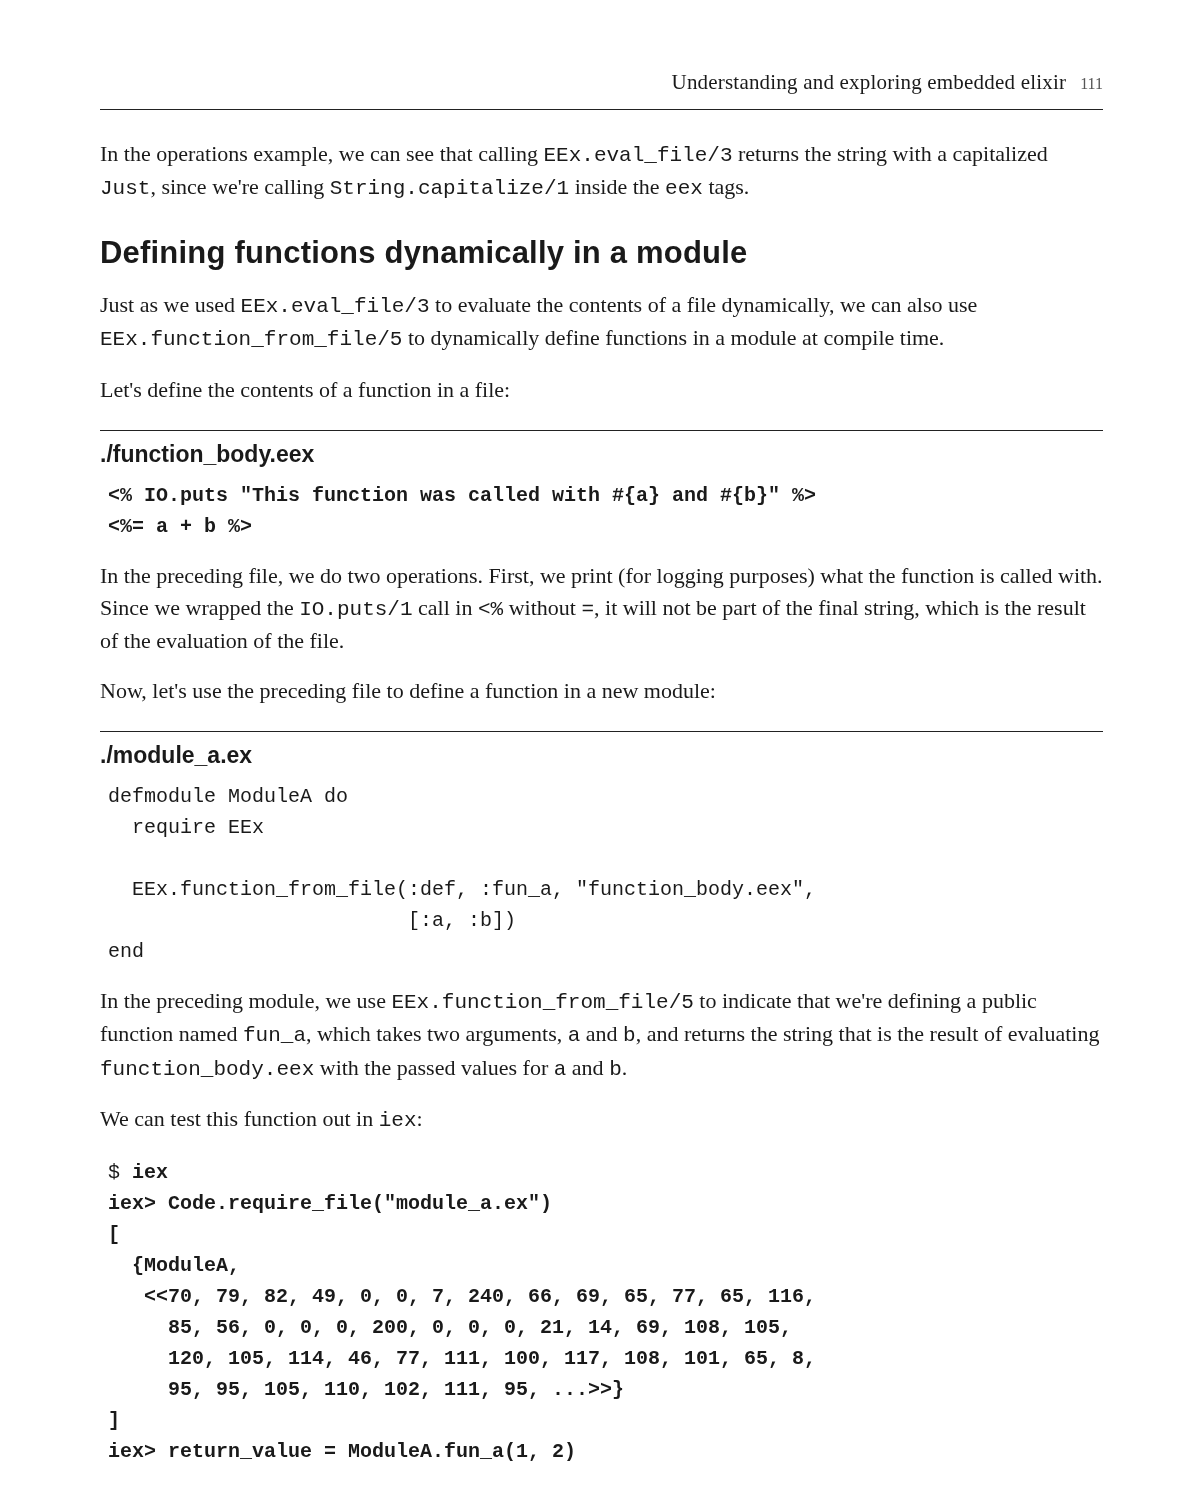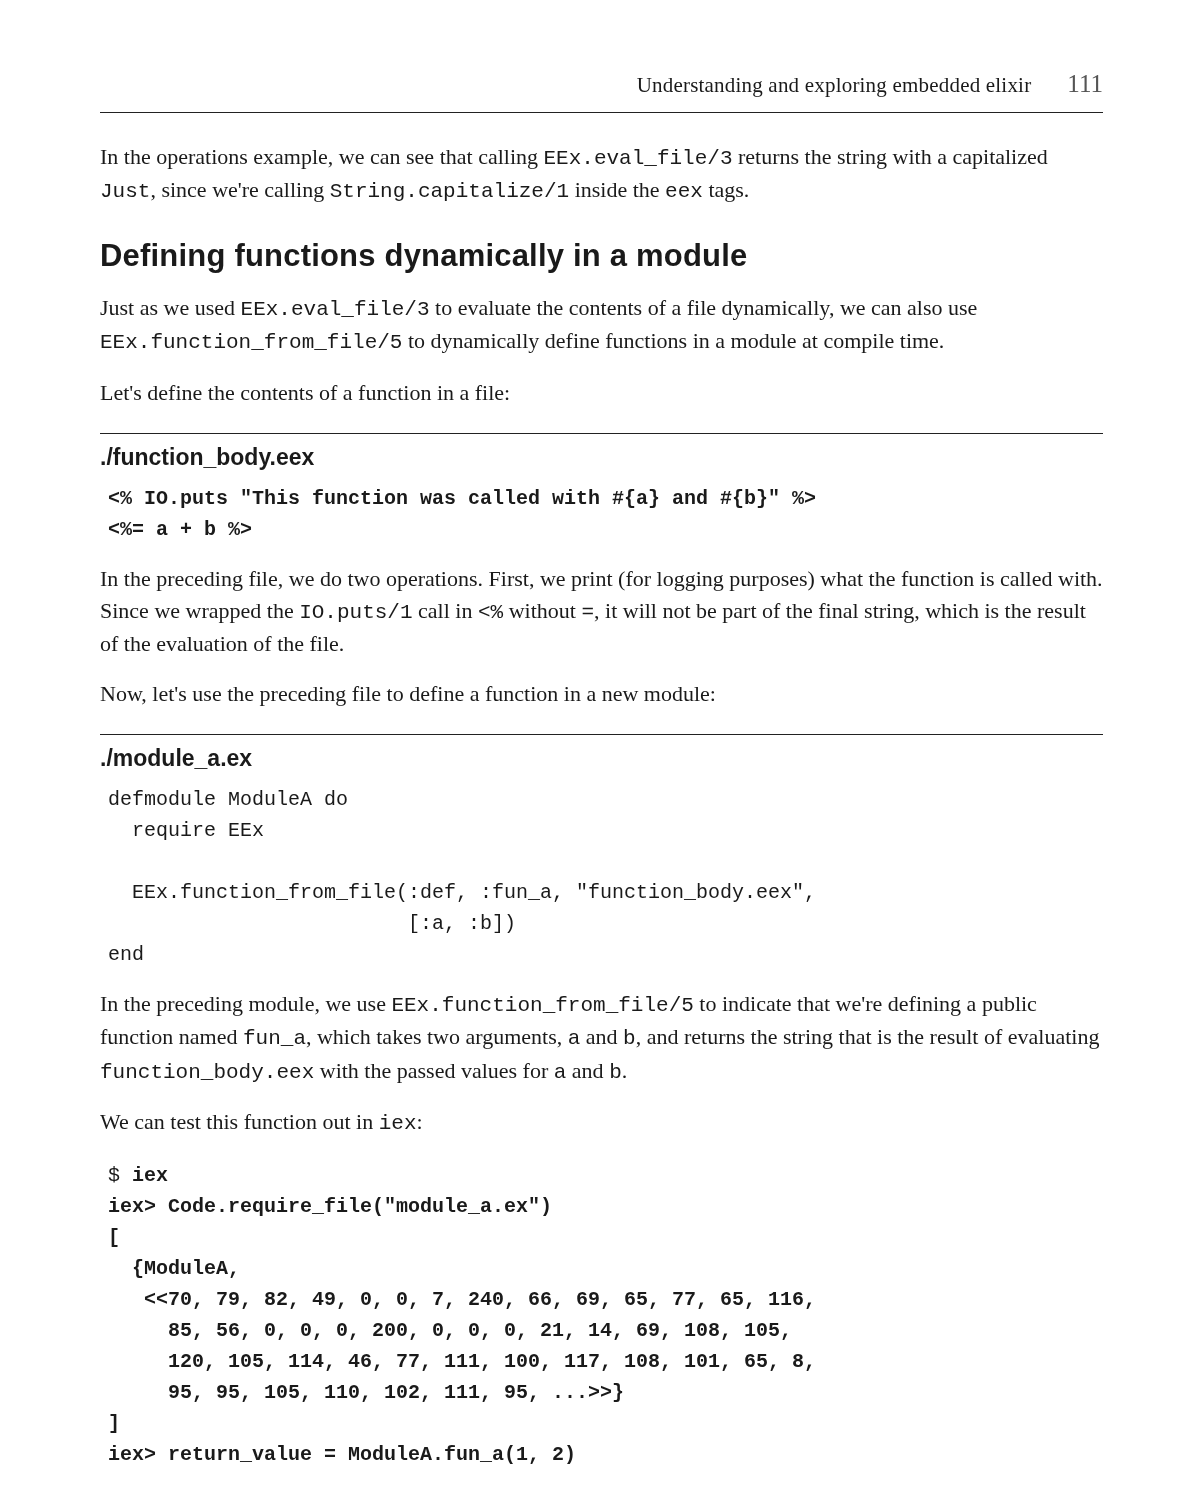--- a/index.html
+++ b/index.html
@@ -13,31 +13,31 @@
     width: 1203px;
     min-height: 1500px;
     padding: 70px 100px 60px 100px;
     box-sizing: border-box;
     position: relative;
   }
   .running-head {
     display: flex;
     justify-content: flex-end;
     align-items: baseline;
-    gap: 36px;
+    gap: 14px;
     border-bottom: 1.5px solid #222;
     padding-bottom: 14px;
     margin-bottom: 28px;
   }
   .running-title {
     font-size: 21px;
     letter-spacing: 0.2px;
   }
   .page-no {
-    font-size: 25px;
+    font-size: 16px;
     color: #555;
   }
   p.body {
     font-size: 22px;
     line-height: 1.45;
     margin: 0 0 18px 0;
   }
   code.mono, pre, .code-filename {
     font-family: "Courier New", Courier, monospace;
   }

